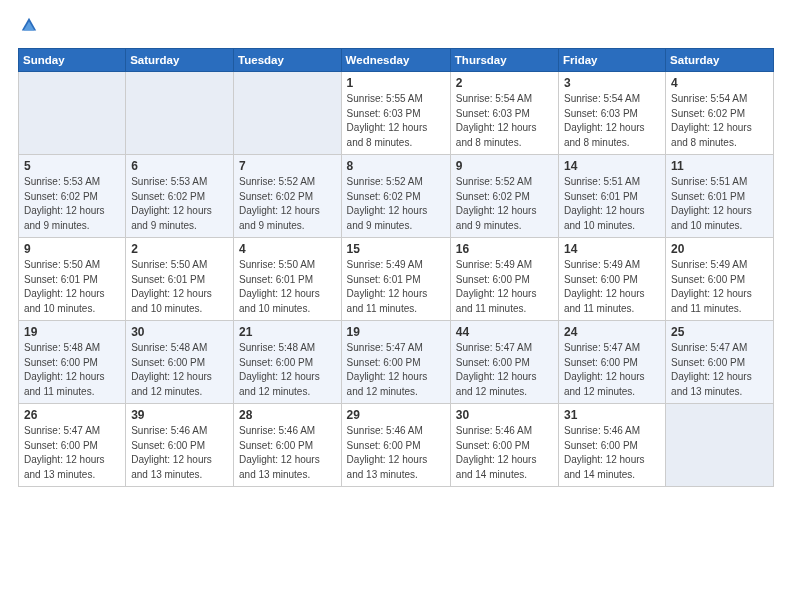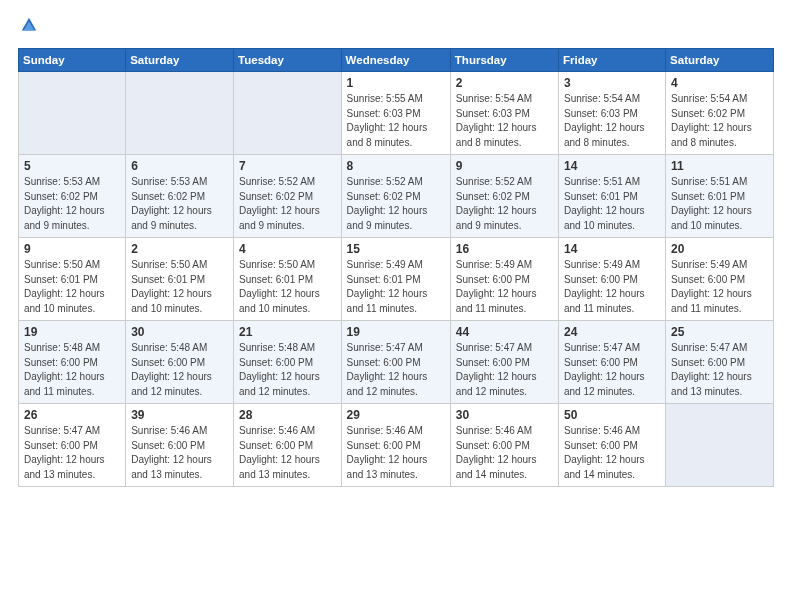--- a/index.html
+++ b/index.html
@@ -349,21 +349,21 @@
 and 13 minutes.</div>
           </td>
           <td>
             <span class="day-num">30</span>
             <div class="day-info" style="white-space: pre-line;">Sunrise: 5:46 AM
 Sunset: 6:00 PM
 Daylight: 12 hours
 and 14 minutes.</div>
           </td>
           <td>
-            <span class="day-num">50</span>
+            <span class="day-num">31</span>
             <div class="day-info" style="white-space: pre-line;">Sunrise: 5:46 AM
 Sunset: 6:00 PM
 Daylight: 12 hours
 and 14 minutes.</div>
           </td>
           <td class="empty-cell"></td>
         </tr>
       </tbody>
   </table>
 </div>

